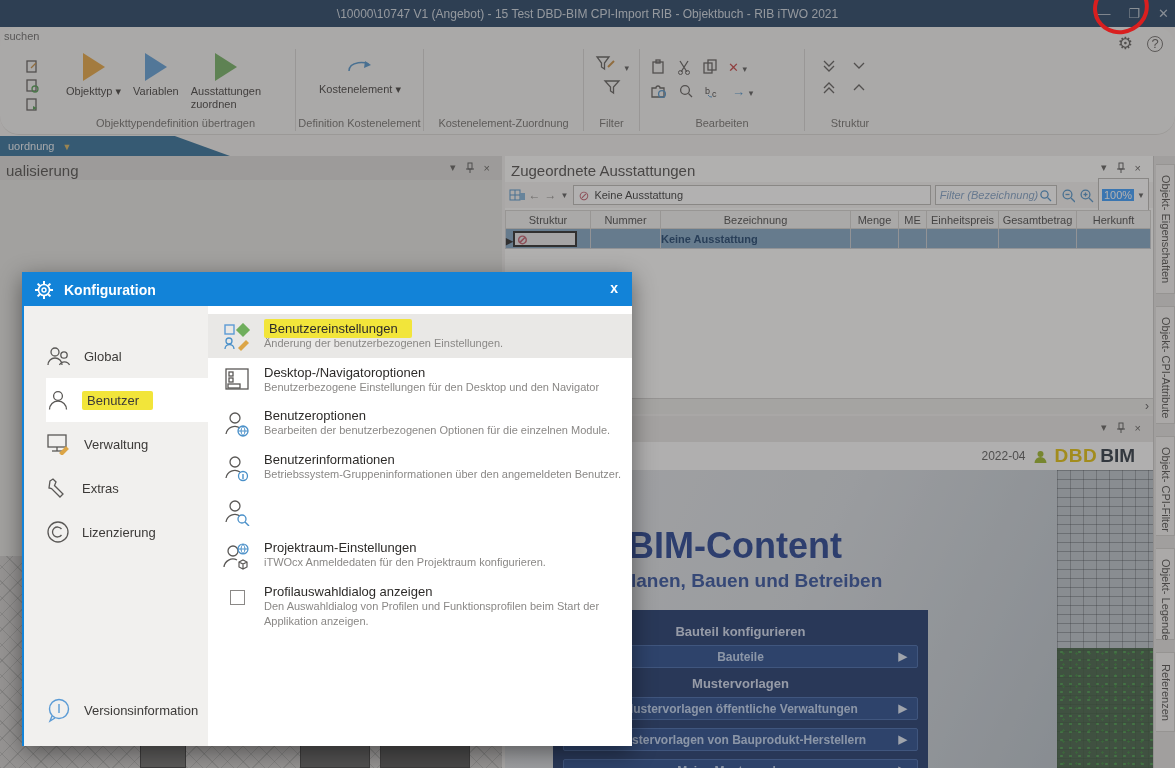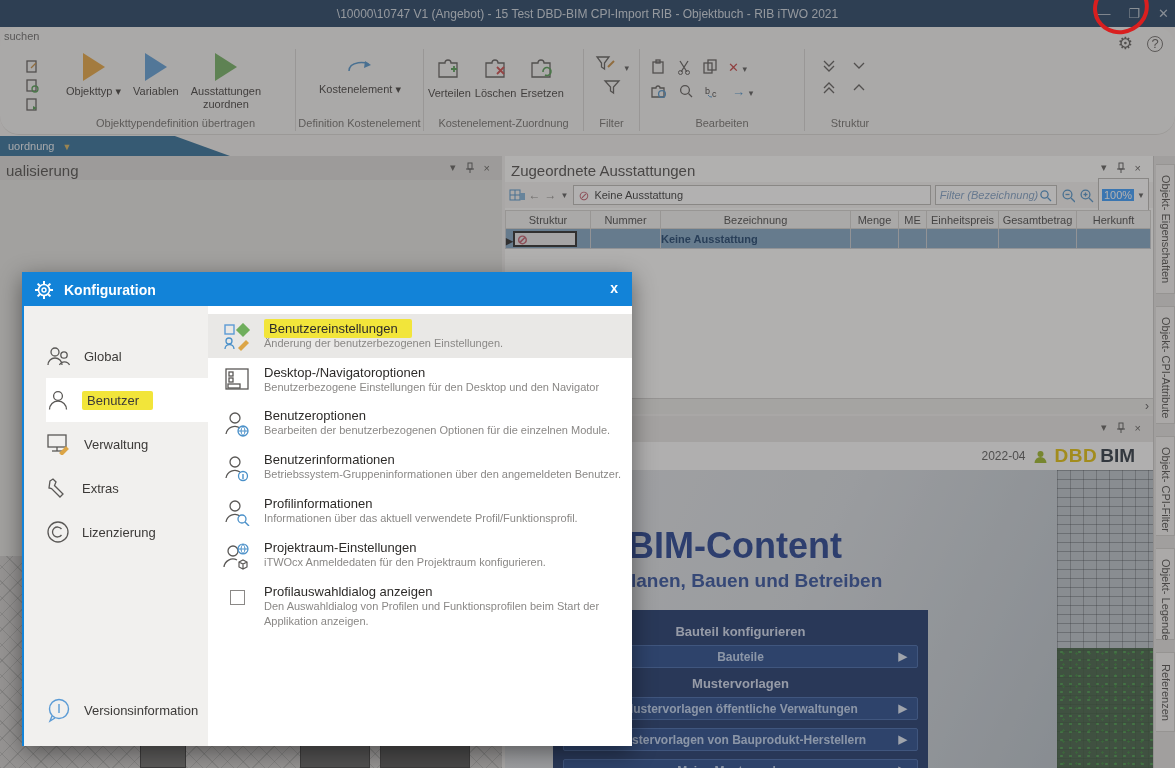--- a/index.html
+++ b/index.html
@@ -12,21 +12,21 @@
   .titlebar .title { flex:1; text-align:center; font-size:12px; color:#cdd6df; }
   .wincontrols { position:absolute; right:6px; top:0; height:27px; display:flex; gap:18px; align-items:center; font-size:13px; color:#b9c4cf; }
   .wincontrols span { cursor:default; }
 
   
   .ribbon { position:absolute; left:0; top:27px; width:100%; height:108px; background:#f2f1ef; border-bottom:1px solid #d8d6d3;border-radius:19px; }
   .search-hint { position:absolute; left:4px; top:3px; font-size:11px; color:#666; }
   .rb-group { position:absolute; top:22px; height:82px; border-right:1px solid #d5d3d0; }
   .rb-caption { position:absolute; bottom:2px; left:0; width:100%; text-align:center; font-size:11px; color:#6e6c69; white-space:nowrap; }
   .bigbtn { display:inline-flex; flex-direction:column; align-items:center; justify-content:flex-start; width:auto; padding:4px 6px 0 6px; vertical-align:top; height:66px; }
-  .bigbtn .lbl { font-size:11px; color:#3c3a38; text-align:center; line-height:1.15; margin-top:4px; white-space:pre-line; }
+  .bigbtn .lbl { font-size:11px; color:#3c3a38; line-height:1.15; margin-top:4px; white-space:pre-line; }
   .tri { width:0; height:0; border-style:solid; border-width:14px 0 14px 22px; border-color:transparent; }
   .tri.orange { border-left-color:#e6a33c; }
   .tri.blue   { border-left-color:#5b9bd5; }
   .tri.green  { border-left-color:#6fae5d; }
   .sm-ico-col { position:absolute; left:24px; top:32px; display:flex; flex-direction:column; gap:3px; }
   .gear-help { position:absolute; right:12px; top:6px; display:flex; gap:14px; align-items:center; font-size:17px; color:#5a5856; }
   .red-circle { position:absolute; right:26px; top:-18px; width:56px; height:52px; border:4px solid #d91f1f; border-radius:50% 46% 52% 48%; transform:rotate(-8deg); z-index:60; pointer-events:none; }
   .puzzlebtn { display:inline-flex; flex-direction:column; align-items:center; padding-top:6px; margin:0 2px; }
   .puzzlebtn .lbl { font-size:11px; color:#3c3a38; margin-top:6px; }
   .iconrow { display:flex; gap:10px; align-items:center; }
@@ -169,43 +169,20 @@
         <svg width="34" height="26">
             <path d="M6 18 C6 8 24 8 26 12" fill="none" stroke="#4a90c9" stroke-width="1.5"></path>
             <path d="M22 8 l6 4 -7 3 z" fill="#4a90c9"></path>
           </svg>
         <div class="lbl"><span>Kostenelement</span> ▾</div>
       </div>
       <div class="rb-caption">Definition Kostenelement</div>
     </div>
 
     <div class="rb-group" style="left:424px; width:160px;">
-      <div style="display:flex; padding-left:2px;">
-        <div class="puzzlebtn">
-          <svg width="28" height="26" class="oline">
-              <path d="M4 8 h6 a3 3 0 0 1 6 0 h6 v14 h-18 z"></path>
-              <path d="M16 14 h6 M19 11 v6" stroke="#4c9a4c" stroke-width="1.8"></path>
-            </svg>
-          <div class="lbl">Verteilen</div>
-        </div>
-        <div class="puzzlebtn">
-          <svg width="28" height="26" class="oline">
-              <path d="M4 8 h6 a3 3 0 0 1 6 0 h6 v14 h-18 z"></path>
-              <path d="M15 12 l7 7 M22 12 l-7 7" stroke="#c44" stroke-width="1.8"></path>
-            </svg>
-          <div class="lbl">Löschen</div>
-        </div>
-        <div class="puzzlebtn">
-          <svg width="28" height="26" class="oline">
-              <path d="M4 8 h6 a3 3 0 0 1 6 0 h6 v14 h-18 z"></path>
-              <path d="M15 17 a4 4 0 1 1 2 3" stroke="#4c9a4c" stroke-width="1.6"></path>
-            </svg>
-          <div class="lbl">Ersetzen</div>
-        </div>
-      </div>
       <div class="rb-caption">Kostenelement-Zuordnung</div>
     </div>
 
     <div class="rb-group" style="left:584px; width:56px;">
       <div style="display:flex; flex-direction:column; align-items:center; gap:4px; padding-top:6px;">
         <span>
           <svg width="26" height="16" class="oline">
               <path d="M3 2 h12 l-4.5 6 v6 l-3 -2 v-4 z"></path>
               <path d="M14 12 l6 -6" stroke="#c58a3a" stroke-width="2"></path>
             </svg> <span style="font-size:9px;color:#555;">▾</span>
@@ -599,24 +576,20 @@
       </div>
       <div class="ditem">
         <span class="ic">
             <svg width="26" height="28">
               <circle cx="11" cy="8" r="5" fill="none" stroke="#5a5856" stroke-width="1.3"></circle>
               <path d="M2 24 a9 9 0 0 1 14 -6" fill="none" stroke="#5a5856" stroke-width="1.3"></path>
               <circle cx="18" cy="21" r="4" fill="none" stroke="#4a90c9" stroke-width="1.3"></circle>
               <path d="M21 24 l4 4" stroke="#4a90c9" stroke-width="1.4"></path>
             </svg>
           </span>
-        <div>
-          <div class="tt">Profilinformationen</div>
-          <div class="dd">Informationen über das aktuell verwendete Profil/Funktionsprofil.</div>
-        </div>
       </div>
       <div class="ditem">
         <span class="ic">
             <svg width="28" height="28">
               <circle cx="10" cy="9" r="5" fill="none" stroke="#5a5856" stroke-width="1.3"></circle>
               <path d="M1 25 a9 9 0 0 1 13 -7" fill="none" stroke="#5a5856" stroke-width="1.3"></path>
               <circle cx="20" cy="7" r="5" fill="none" stroke="#4a90c9" stroke-width="1.2"></circle>
               <path d="M15 7 h10 M20 2 a8 8 0 0 1 0 10 M20 2 a8 8 0 0 0 0 10" fill="none" stroke="#4a90c9" stroke-width="1"></path>
               <path d="M16 20 l4 -2 4 2 v5 l-4 2 -4 -2 z M16 20 l4 2 4 -2 M20 22 v5" fill="none" stroke="#5a5856" stroke-width="1.2"></path>
             </svg>

